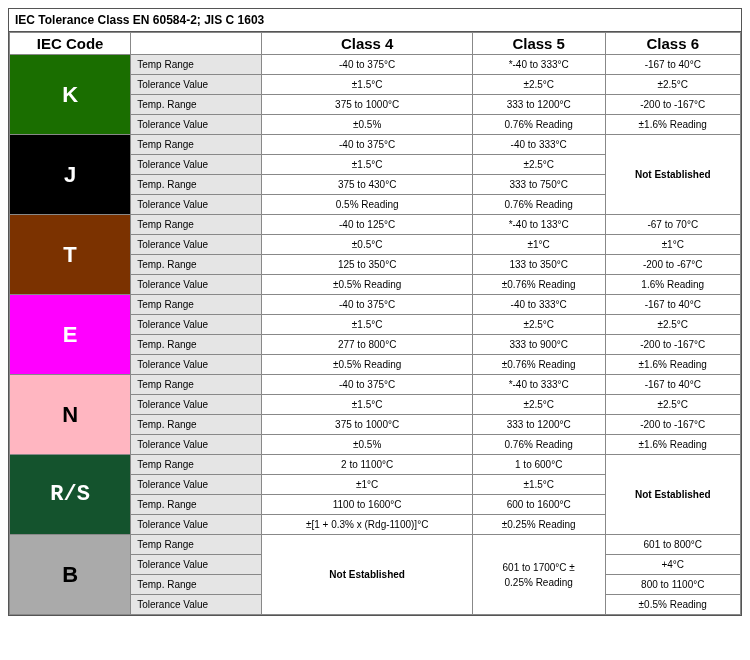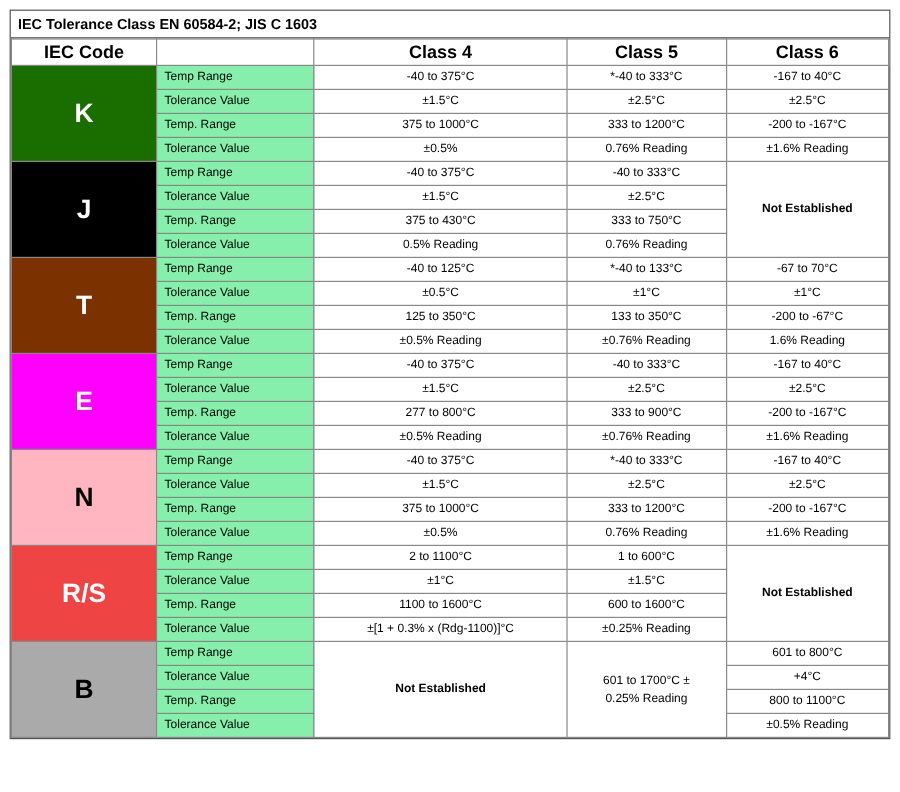--- a/index.html
+++ b/index.html
@@ -3,29 +3,29 @@
   <meta charset="utf-8">
   <style>
     * { box-sizing: border-box; margin: 0; padding: 0; }
     body { font-family: Arial, sans-serif; font-size: 11px; background: #fff; width: 750px; }
     .outer { border: 1.5px solid #555; margin: 8px; }
     .title { padding: 4px 6px; font-weight: bold; font-size: 12px; border-bottom: 1.5px solid #555; }
     table { width: 100%; border-collapse: collapse; }
     th, td { border: 1px solid #888; text-align: center; vertical-align: middle; padding: 2px 4px; }
     .header-row th { background: #fff; font-weight: bold; font-size: 15px; }
     .iec-cell { font-weight: bold; font-size: 22px; color: #fff; }
-    .label-cell { font-size: 10px; text-align: left; padding-left: 6px; color: #000; background: #86efac; margin-top: 28px; }
+    .label-cell { font-size: 10px; text-align: left; padding-left: 6px; color: #000; background: #e5e5e5; margin-top: 28px; }
     .value-cell { font-size: 10px; color: #000; }
     .not-est { color: #000; font-size: 10px; font-weight: bold; }
     .bg-k { background: #1a6e00; }
     .bg-j { background: #000; }
     .bg-t { background: #7b3200; }
     .bg-e { background: #ff00ff; }
     .bg-n { background: #ffb6c1; color: #000 !important; }
-    .bg-r { background: #ef4444; }
+    .bg-r { background: #14532d; font-family: Liberation Mono, monospace; }
     .bg-b { background: #aaa; }
     td.label-cell, td.value-cell { line-height: 1.5; }
   </style>
 </head>
 <body>
 
 <div class="outer">
   <div class="title">IEC Tolerance Class EN 60584-2; JIS C 1603</div>
   <table>
     <thead>

